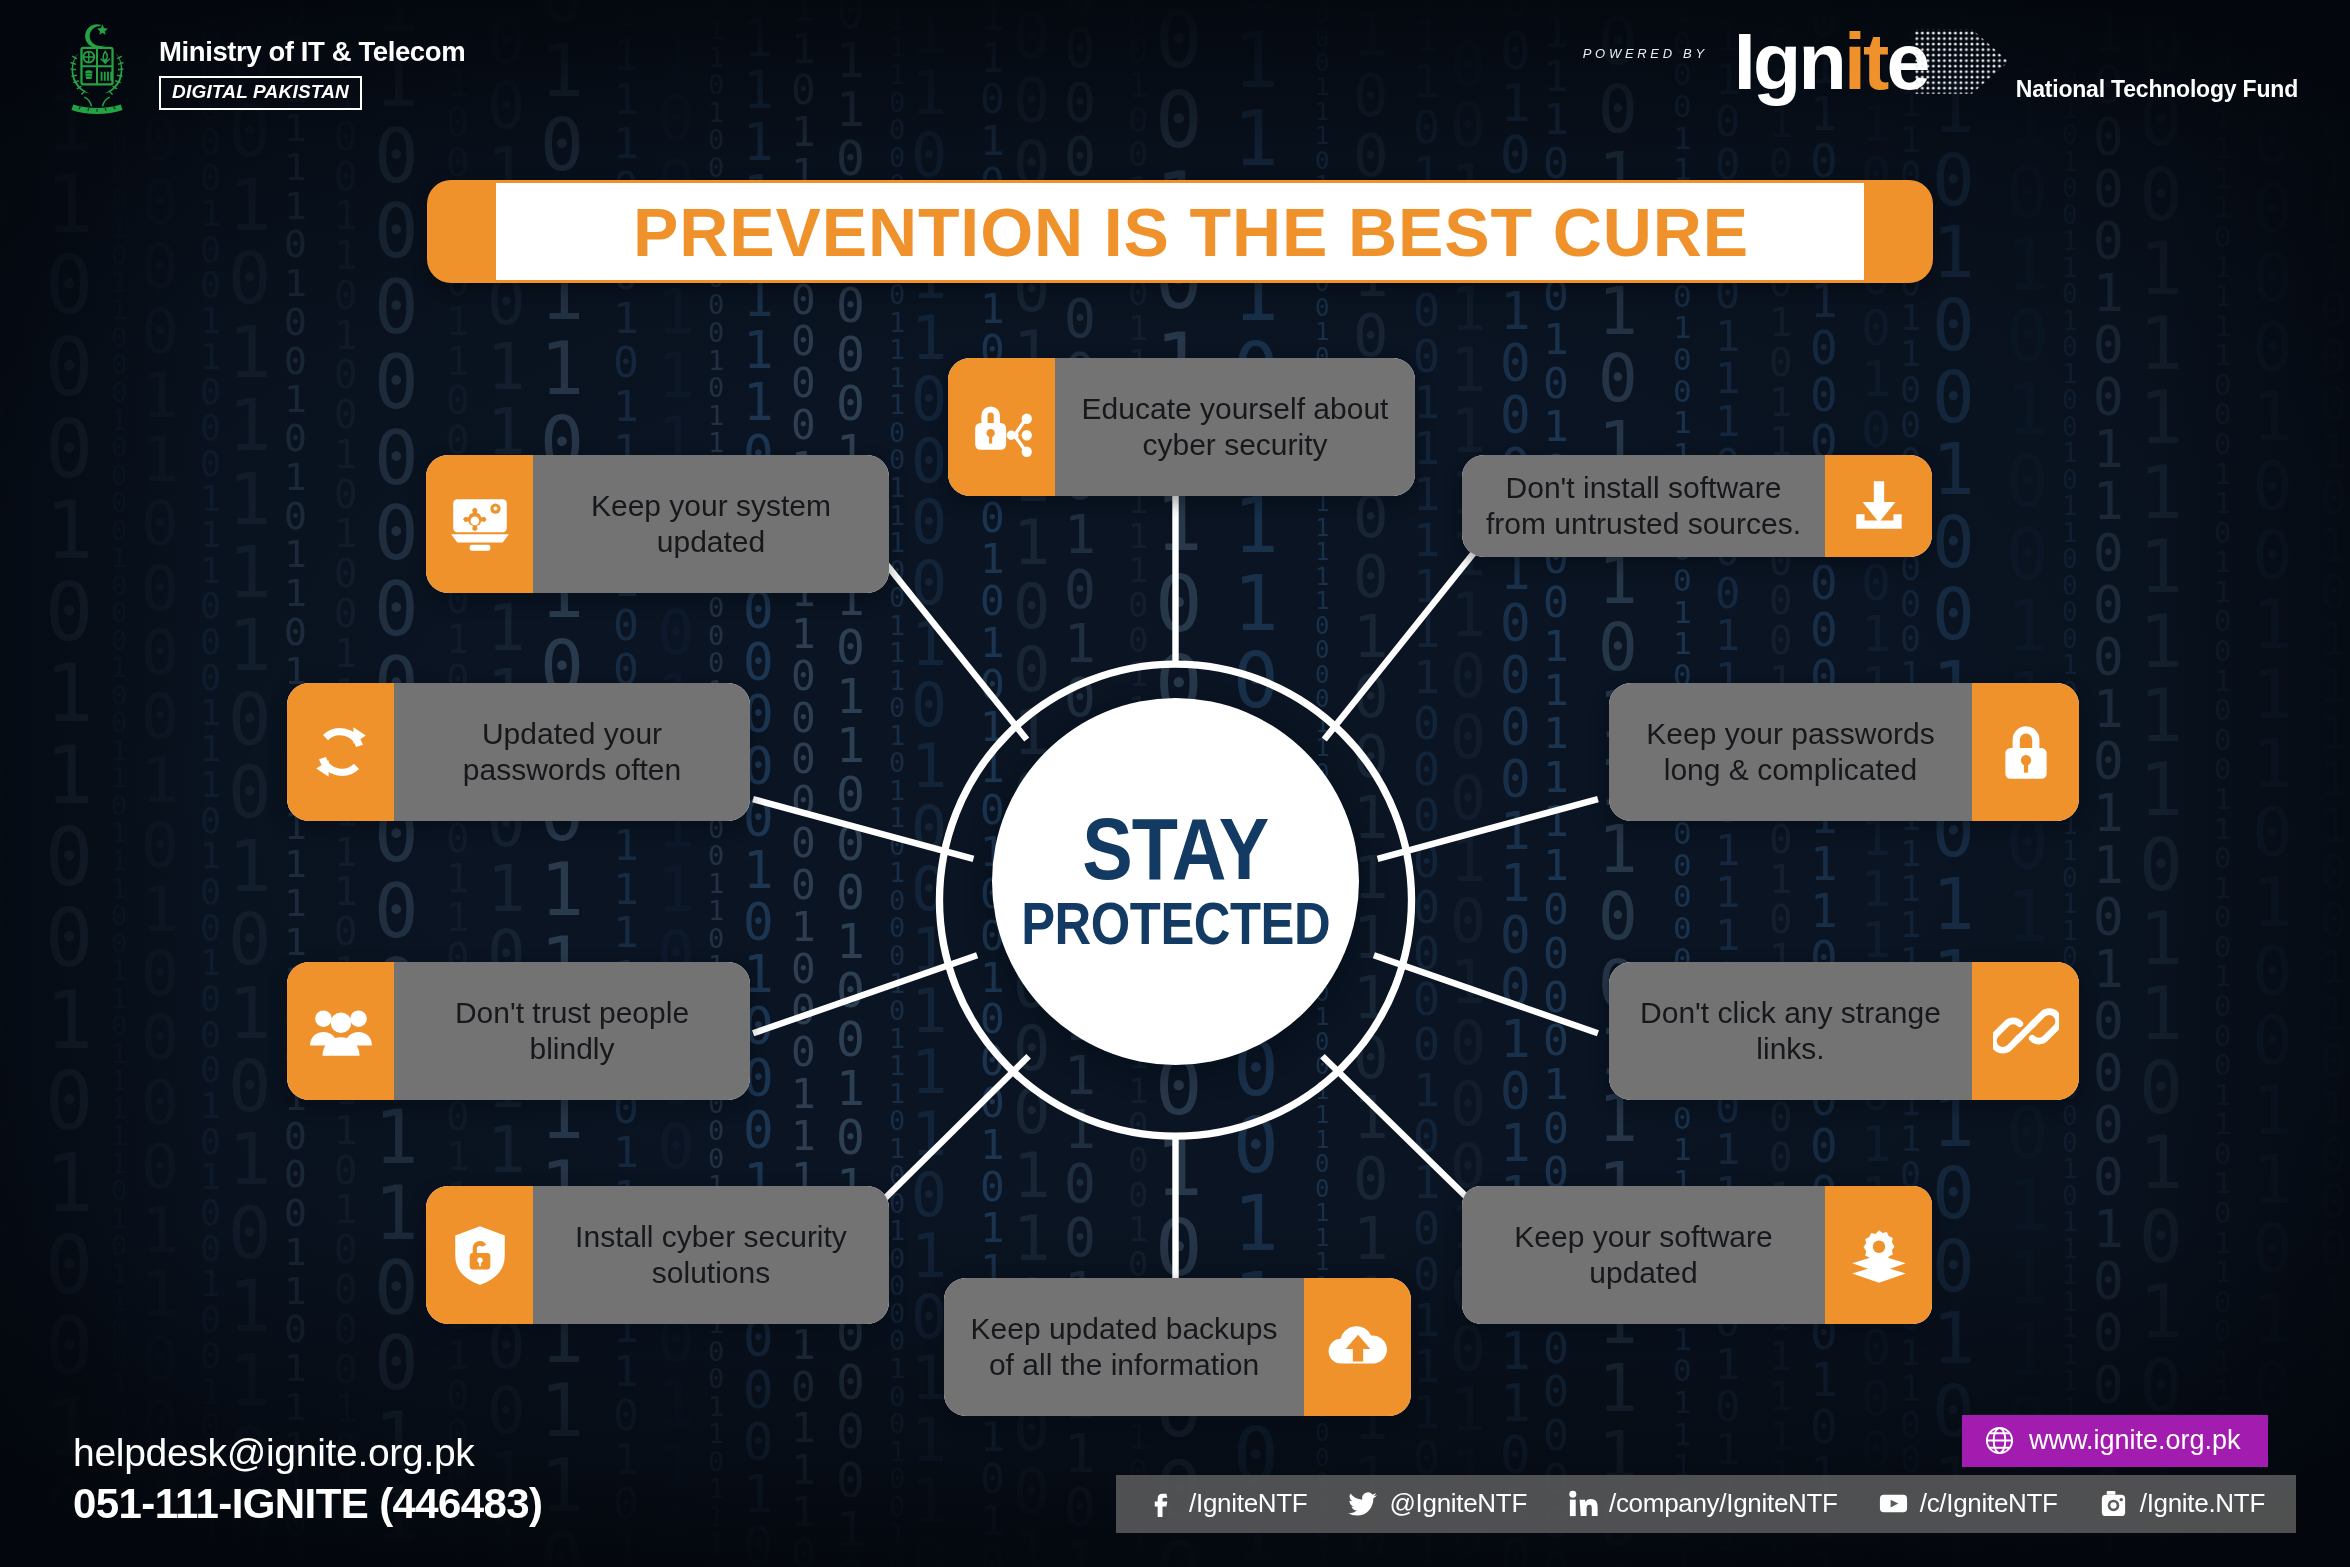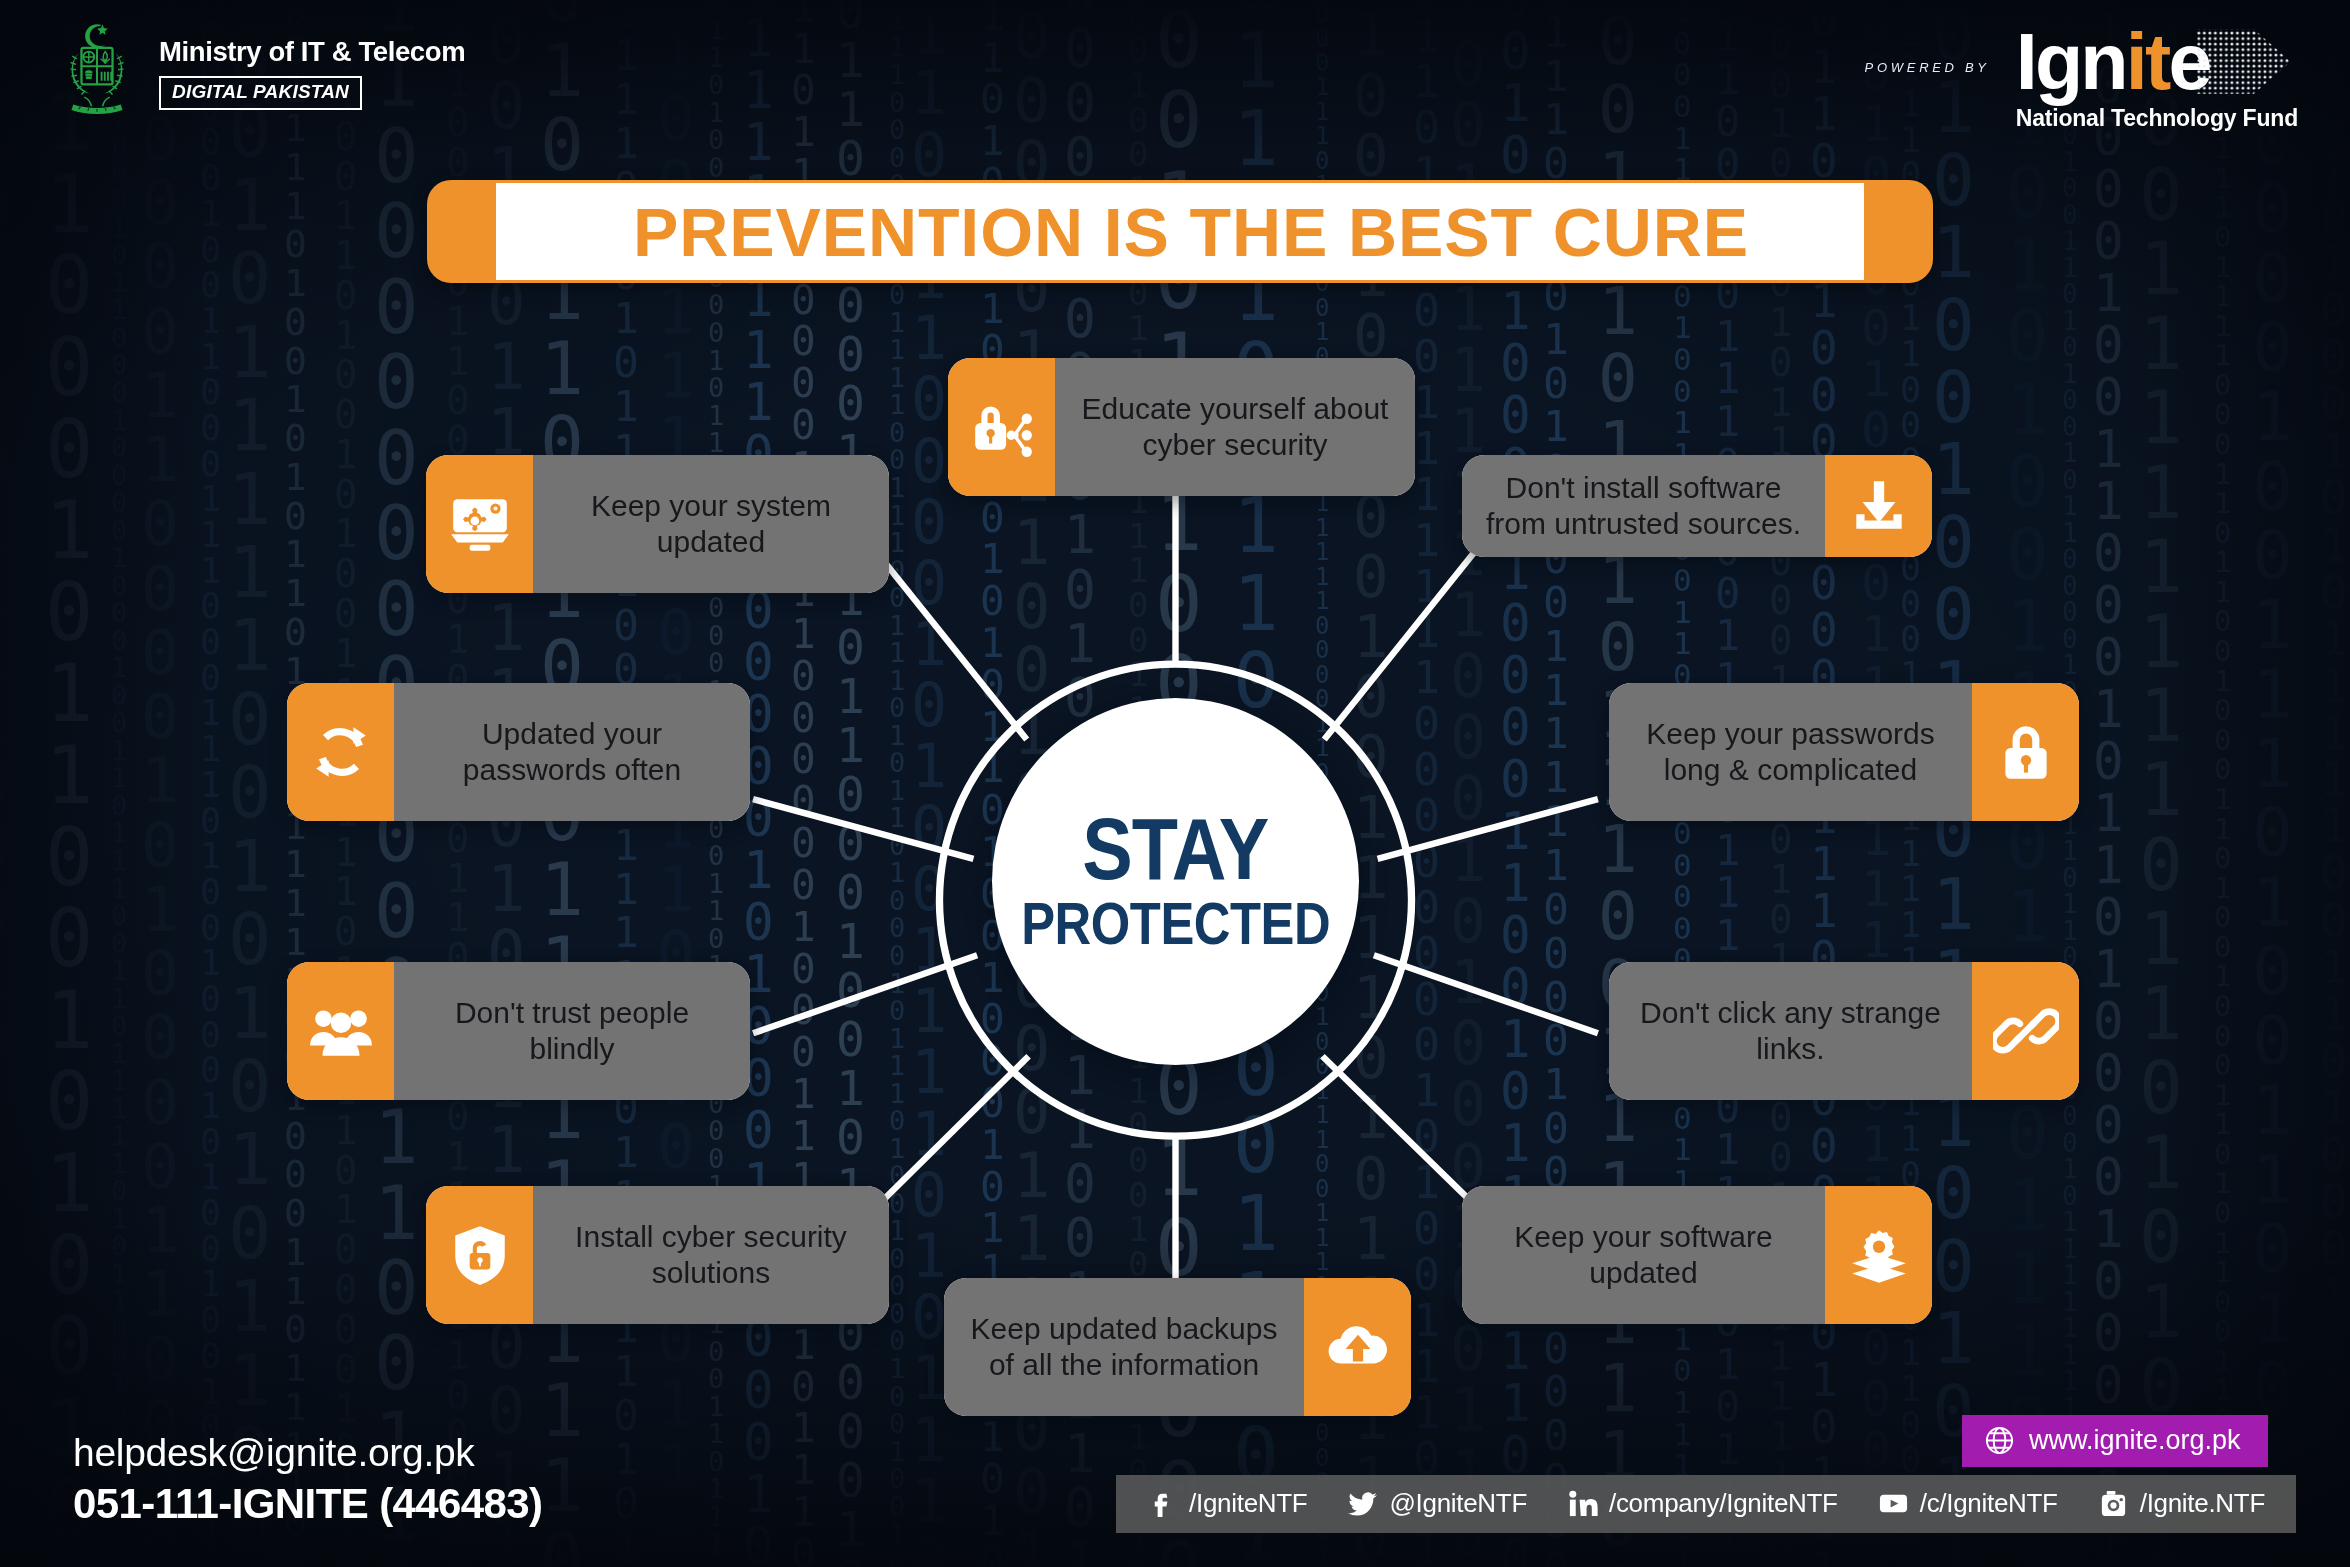--- a/index.html
+++ b/index.html
@@ -31,21 +31,21 @@
   
   .hdr-left{position:absolute;left:55px;top:20px;display:flex;align-items:center;gap:20px;z-index:30;}
   .gov-emblem{width:84px;height:106px;}
   .min-block{display:flex;flex-direction:column;gap:7.3px;}
   .min-title{color:#fff;font-size:27.5px;font-weight:bold;letter-spacing:-0.4px;font-family:"Liberation Sans",sans-serif;}
   .dp-box{border:2.8px solid #fff;padding:3.7px 11px 4.6px;align-self:flex-start;}
   .dp-text{color:#fff;font-size:19px;font-weight:bold;letter-spacing:0.2px;font-style:italic;}
 
   .hdr-right{position:absolute;right:53px;top:20px;display:flex;align-items:center;gap:26px;z-index:30;}
   .powered{color:#e8edf3;font-size:13px;letter-spacing:3.7px;font-style:italic;font-family:Liberation Sans, sans-serif;padding-bottom:16.5px;}
-  .ignite-wrap{display:flex;flex-direction:column;}
+  .ignite-wrap{display:flex;flex-direction:row;align-items:flex-end;}
   .ignite-logo{font-size:79px;font-weight:bold;letter-spacing:-2.8px;line-height:.95;display:flex;align-items:center;font-family:"Liberation Sans",sans-serif;}
   .ig-w{color:#fff;} .ig-o{color:#f0922b;}
   .ig-arrow{margin-left:-13px;}
   .ntf{color:#fff;font-size:23px;font-weight:bold;margin-top:1.8px;letter-spacing:-0.2px;}
 
   
   .banner{
     position:absolute;left:427px;top:180px;width:1506px;height:103px;
     background:#f0922b;border-radius:24px;z-index:26;
     box-shadow:0 4.6px 14.7px rgba(0,0,0,.34);
@@ -2199,21 +2199,21 @@
       <svg viewBox="0 0 64 64">
           <g fill="none" stroke="#fff" stroke-width="6.5" stroke-linecap="round">
         <path d="M26 38 16 48a9 9 0 0 1-13-13l10-10a9 9 0 0 1 13 0"></path>
         <path d="M38 26 48 16a9 9 0 0 1 13 13L51 39a9 9 0 0 1-13 0"></path>
         <path d="M24 40 40 24"></path>
       </g>
         </svg>
     </div>
   </div>
 
-  <div class="card" style="left:1462px;top:1186px;width:470px;height:138px;">
+  <div class="card" style="left:1462px;top:1186px;width:470px;height:138px;border-radius:19px;">
     <div class="txt">
         <span>Keep your software updated</span>
       </div>
     <div class="ico">
       <svg viewBox="0 0 64 64">
           <g fill="#fff">
         <path d="M32 8l3.4 2.6 4.2-.9 1.8 3.9 4 1.8-.9 4.2L47 24l-2.5 3.4.9 4.2-3.9 1.8-1.8 4-4.2-.9L32 40l-3.4-2.5-4.2.9-1.8-4-3.9-1.8.9-4.2L17 24l2.6-3.4-.9-4.2 3.9-1.8 1.8-3.9 4.2.9z"></path>
         <circle cx="32" cy="24" r="6" fill="#f0922b"></circle>
         <path d="M6 40l26-8 26 8-26 9z"></path>
         <path d="M6 50l26-8 26 8-26 9z"></path>

